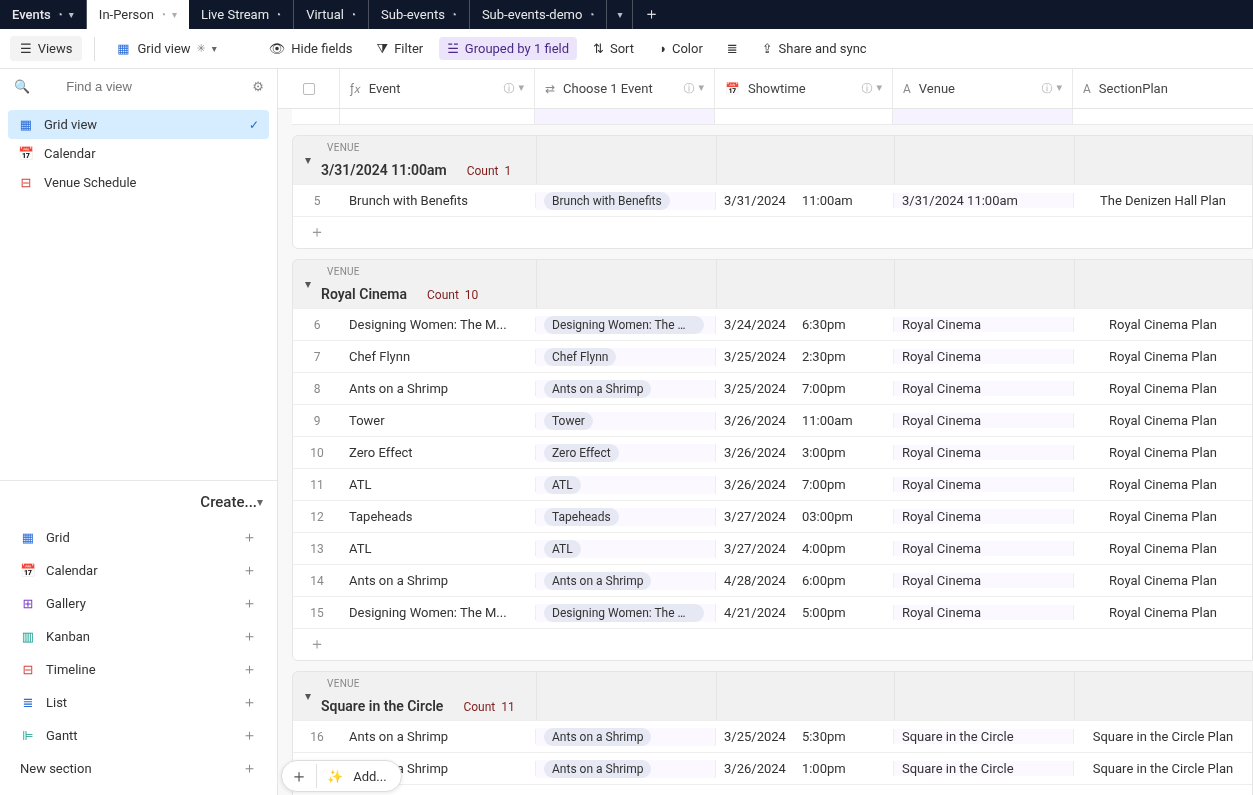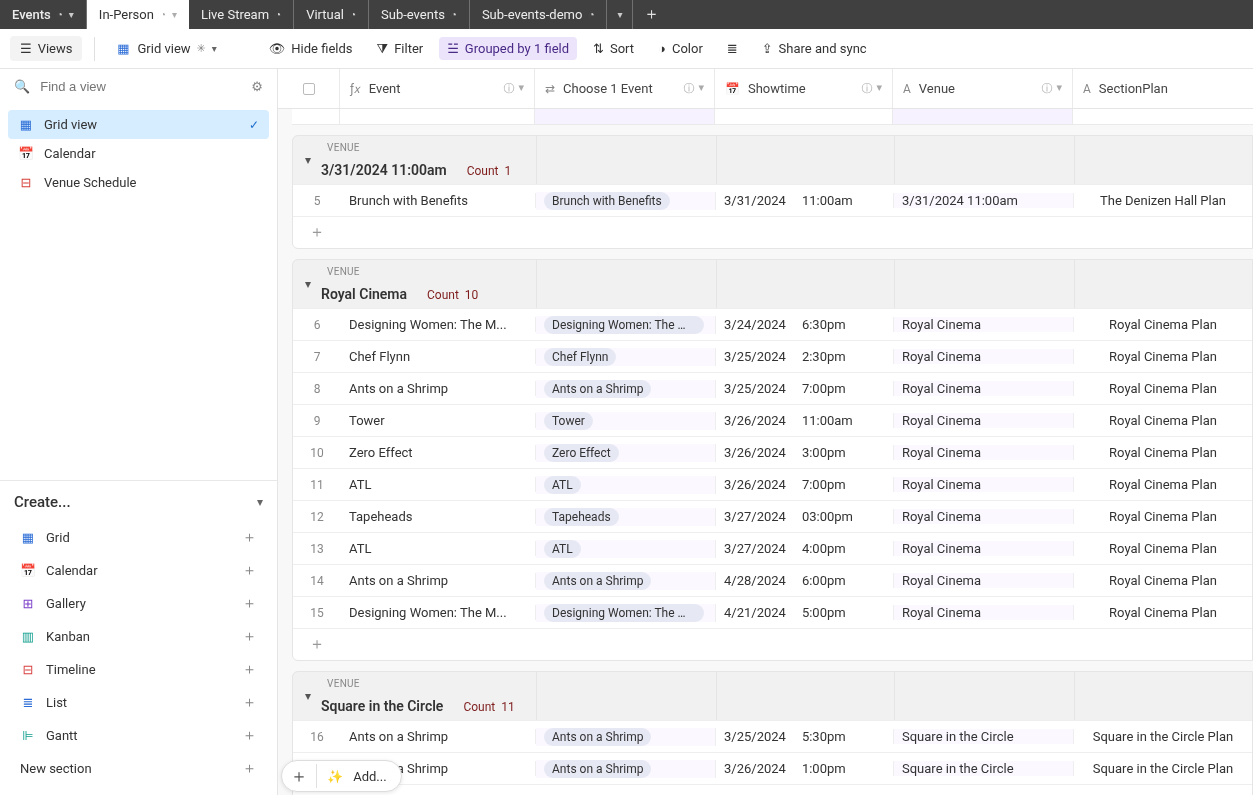--- a/index.html
+++ b/index.html
@@ -1,50 +1,50 @@
 <!DOCTYPE html>
 <html><head>
 <meta charset="utf-8">
 <style>
 * { box-sizing: border-box; margin: 0; padding: 0; }
 body { font-family: -apple-system, BlinkMacSystemFont, "Segoe UI", Roboto, sans-serif; font-size: 13px; color: #333; background: #fff; overflow: hidden; }
 .app { width: 1253px; height: 795px; display: flex; flex-direction: column; }
 
 
-.tabs-bar { height: 29px; background: #404040; display: flex; align-items: stretch; color: #fff; }
+.tabs-bar { height: 29px; background: #0f172a; display: flex; align-items: stretch; color: #fff; }
 .tab { display: flex; align-items: center; padding: 0 12px; font-size: 13px; border-right: 1px solid rgba(255,255,255,0.25); cursor: pointer; color: rgba(255,255,255,0.9); gap: 6px; white-space: nowrap; }
 .tab.brand { font-weight: 500; }
 .tab.active { background: #fff; color: #333; border-right: none; }
 .tab-caret { font-size: 10px; opacity: 0.8; }
 .tab-time { font-size: 10px; opacity: 0.85; }
 .tab-add { width: 36px; display:flex; align-items:center; justify-content:center; cursor:pointer; color:rgba(255,255,255,0.85); font-size:16px; }
 
 
 .toolbar { height: 40px; border-bottom: 1px solid #e5e5e5; display: flex; align-items: center; padding: 0 10px; gap: 8px; }
 .views-btn { display:flex; align-items:center; gap:6px; padding:5px 10px; background:#f3f3f3; border-radius:4px; cursor:pointer; font-size:13px; }
 .vbar-sep { width:1px; height:24px; background:#e0e0e0; margin:0 4px;}
 .tb-item { display:flex; align-items:center; gap:6px; padding:4px 8px; border-radius:4px; cursor:pointer; font-size:13px; color:#333; }
 .tb-item.grp { background:#ece4fb; color:#4a2a87; }
 .tb-caret { font-size:10px; color:#666; }
 
 
 .main { flex:1; display:flex; min-height:0; }
 .sidebar { width: 278px; border-right:1px solid #e5e5e5; display:flex; flex-direction:column; }
 .sb-search { display:flex; align-items:center; gap:10px; padding:10px 14px; color:#888; }
-.sb-search input { border:none; outline:none; flex:1; font-size:13px; color:#0c4a6e; }
+.sb-search input { border:none; outline:none; flex:1; font-size:13px; color:#0c4a6e;margin-left:26px; }
 .sb-cog { color:#888; cursor:pointer; }
 .sb-views { padding: 6px 8px 10px; }
 .sb-view { display:flex; align-items:center; gap:10px; padding:7px 10px; border-radius:4px; cursor:pointer; font-size:13px;}
 .sb-view.active { background:#d6ecff; }
 .sb-view .check { margin-left:auto; color:#1f6fce; font-size:12px;}
 .sb-ic { width:16px; display:inline-flex; justify-content:center; }
 .sb-ic.blue{color:#2b6cd6;} .sb-ic.orange{color:#e06a1a;} .sb-ic.redish{color:#d6413b;} .sb-ic.purple{color:#7b3ec8;} .sb-ic.teal{color:#0f9d8d;} .sb-ic.red{color:#d84242;}
 .sb-spacer{flex:1;}
 .sb-create { border-top:1px solid #e8e8e8; padding:12px 14px 10px; }
-.sb-create-hdr{display:flex;align-items:center;justify-content:space-between;font-size:15px;font-weight:500;margin-bottom:10px;cursor:pointer;}
+.sb-create-hdr{display:flex;align-items:center;justify-content:flex-end;font-size:15px;font-weight:500;margin-bottom:10px;cursor:pointer;}
 .sb-create-row{display:flex;align-items:center;gap:10px;padding:7px 6px;font-size:13px;cursor:pointer;}
 .sb-create-row .plus{margin-left:auto;color:#888;font-size:15px;}
 
 
 .grid-area{flex:1;display:flex;flex-direction:column;min-width:0;}
 .col-headers{height:40px;border-bottom:1px solid #e5e5e5;display:flex;align-items:stretch;background:#fff;}
 .col{border-right:1px solid #eaeaea;display:flex;align-items:center;padding:0 10px;font-size:13px;color:#444;position:relative;}
 .col .ci{color:#888;margin-right:8px;font-size:12px;}
 .col .ctrl{margin-left:auto;color:#aaa;font-size:11px;display:flex;gap:4px;}
 .c-chk{width:62px;justify-content:center;}

